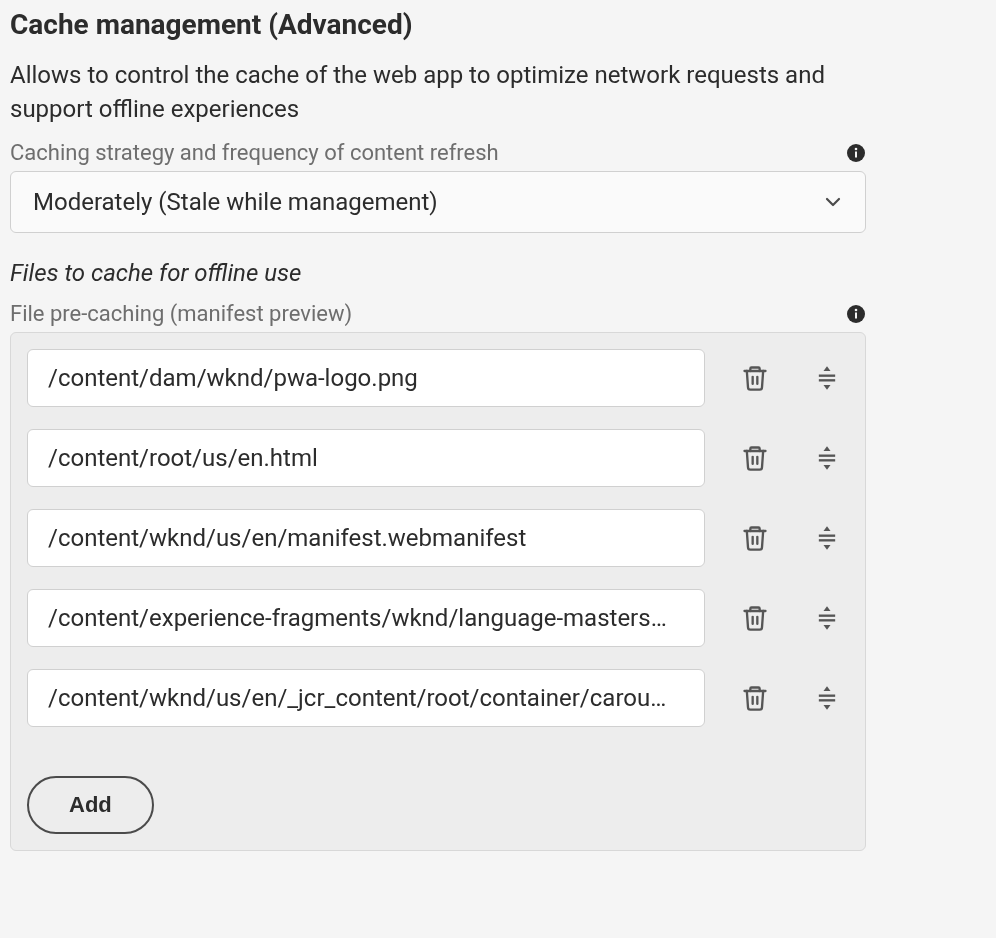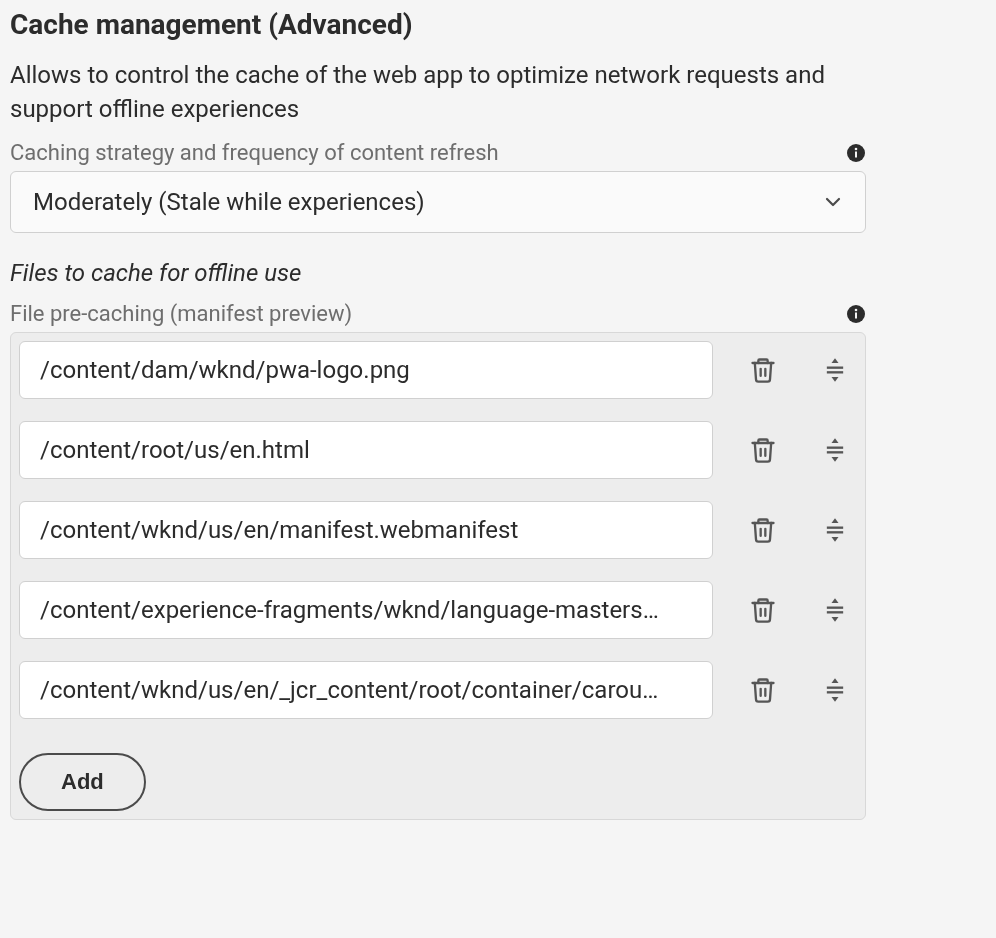--- a/index.html
+++ b/index.html
@@ -64,29 +64,29 @@
   .subheader {
     font-size: 24px;
     color: #2c2c2c;
     margin: 10px 0 14px 0;
     font-style: italic;
   }
   .list-panel {
     border: 1px solid #d8d8d8;
     border-radius: 6px;
     background: #ededed;
-    padding: 8px;
+    padding: 16px;
   }
   .list-row {
     display: flex;
     align-items: center;
     gap: 28px;
     margin-bottom: 22px;
   }
-  .list-row:last-of-type { margin-bottom: 22px; }
+  .list-row:last-of-type { margin-bottom: 37px; }
   .list-input-wrap {
     flex: 1 1 auto;
     background: #ffffff;
     border: 1px solid #d0d0d0;
     border-radius: 6px;
     padding: 14px 20px;
     font-size: 24px;
     color: #2c2c2c;
     overflow: hidden;
     white-space: nowrap;
@@ -133,21 +133,21 @@
     <span class="info-icon" title="Info">
       <svg width="18" height="18" viewBox="0 0 18 18" fill="currentColor" aria-hidden="true">
         <circle cx="9" cy="9" r="9"></circle>
         <rect x="8" y="7.5" width="2" height="6" fill="#f5f5f5"></rect>
         <circle cx="9" cy="5" r="1.3" fill="#f5f5f5"></circle>
       </svg>
     </span>
   </div>
 
   <div class="dropdown" role="button" tabindex="0">
-    <span>Moderately (Stale while experiences)</span>
+    <span>Moderately (Stale while management)</span>
     <span class="chev">
       <svg width="20" height="20" viewBox="0 0 20 20" fill="none" stroke="currentColor" stroke-width="2.2" stroke-linecap="round" stroke-linejoin="round">
         <polyline points="4 7 10 13 16 7"></polyline>
       </svg>
     </span>
   </div>
 
   <div class="subheader">Files to cache for offline use</div>
 
   <div class="label-row">

